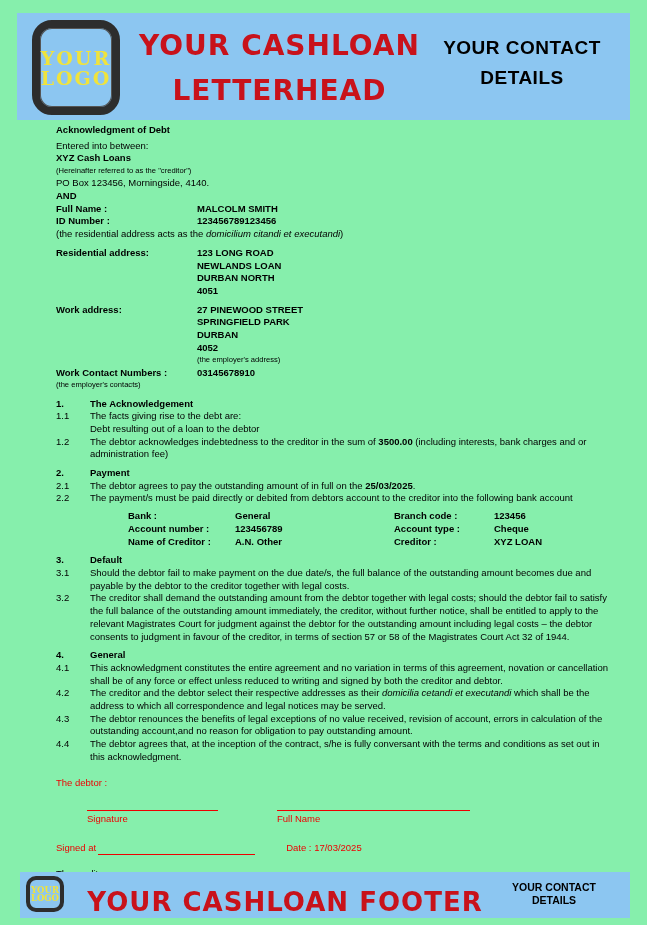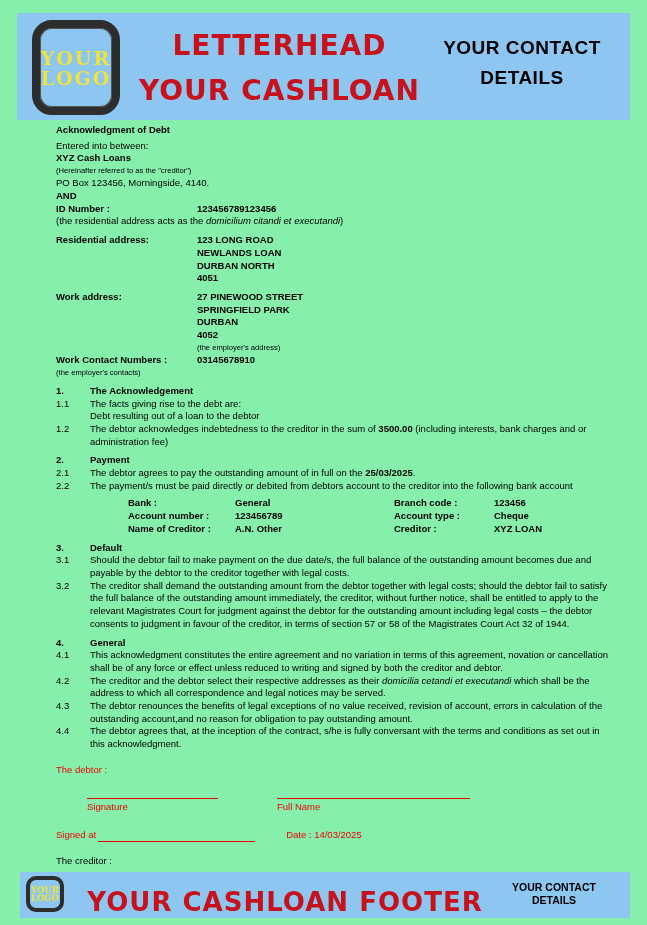--- a/index.html
+++ b/index.html
@@ -70,39 +70,43 @@
 <body>
 
 <div class="page">
 
   <div class="banner">
     <div class="logo">
       <span>YOUR</span>
       <span>LOGO</span>
     </div>
     <div class="header-title">
+      <span style="display:block">YOUR CASHLOAN</span>
       <span style="display:block">LETTERHEAD</span>
-      <span style="display:block">YOUR CASHLOAN</span>
     </div>
     <div class="header-contact">
       <span style="display:block">YOUR CONTACT</span>
       <span style="display:block">DETAILS</span>
     </div>
   </div>
 
   <div class="body">
 
     <div class="doc-title">Acknowledgment of Debt</div>
 
     <div>Entered into between:</div>
     <div class="b">XYZ Cash Loans</div>
     <div class="sm">(Hereinafter referred to as the "creditor")</div>
     <div>PO Box 123456, Morningside, 4140.</div>
     <div class="b">AND</div>
 
+    <div class="row">
+      <span class="lab">Full Name :</span>
+      <span class="b">MALCOLM SMITH</span>
+    </div>
     <div class="row">
       <span class="lab">ID Number :</span>
       <span class="b">123456789123456</span>
     </div>
     <div>
       <span>(the residential address acts as the </span><span class="i">domicilium citandi et executandi</span><span>)</span>
     </div>
 
     <div class="row gap6">
       <span class="lab">Residential address:</span>
@@ -240,21 +244,21 @@
       </div>
       <div class="sig-col2">
         <div class="sig-line"></div>
         <div>Full Name</div>
       </div>
     </div>
 
     <div class="signed-row red">
       <span>Signed at</span>
       <span class="signed-line"></span>
-      <span class="signed-date">Date : 14/03/2025</span>
+      <span class="signed-date">Date : 17/03/2025</span>
     </div>
 
     <div class="creditor-label">The creditor :</div>
 
     <div class="sig-row">
       <div class="sig-col1">
         <div class="sig-line"></div>
         <div>Signature</div>
       </div>
       <div class="sig-col2">

